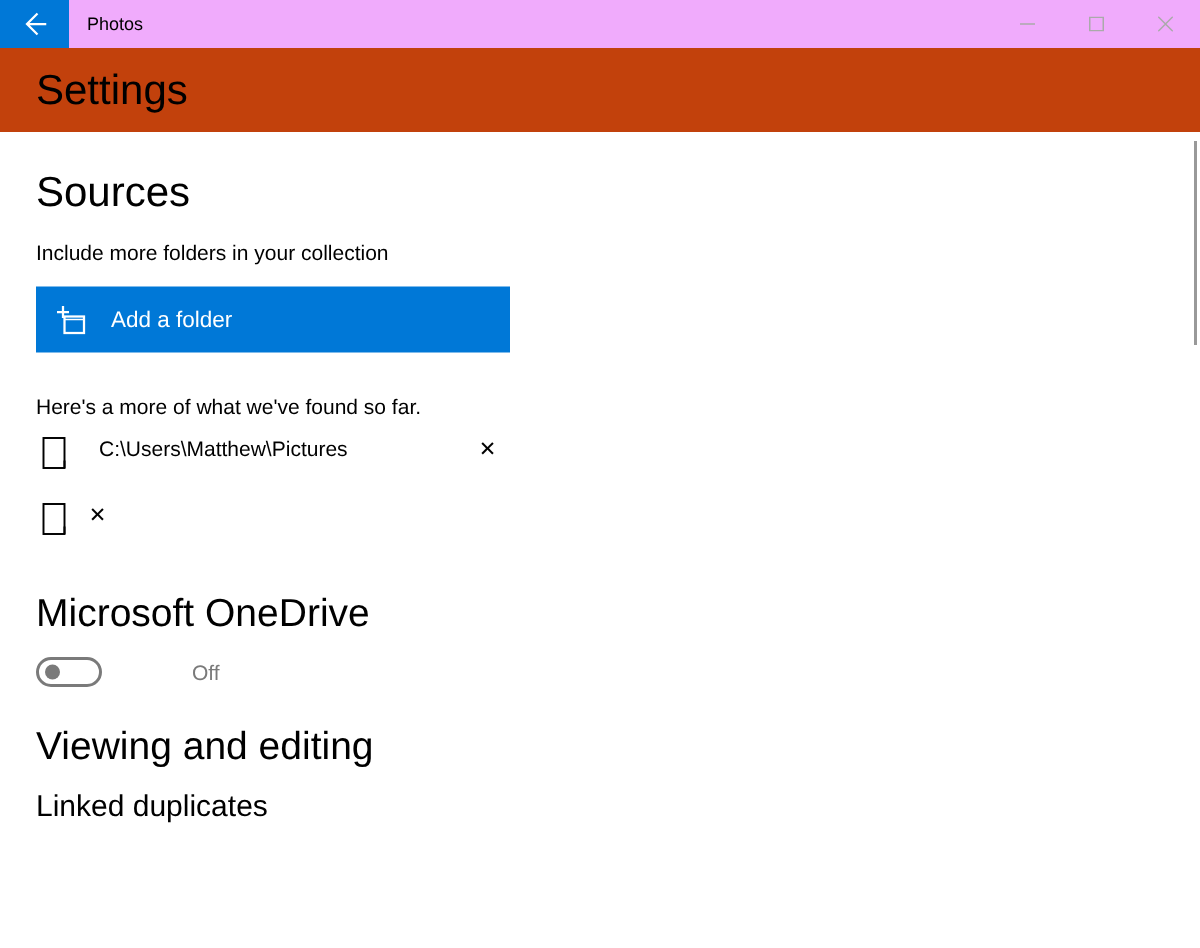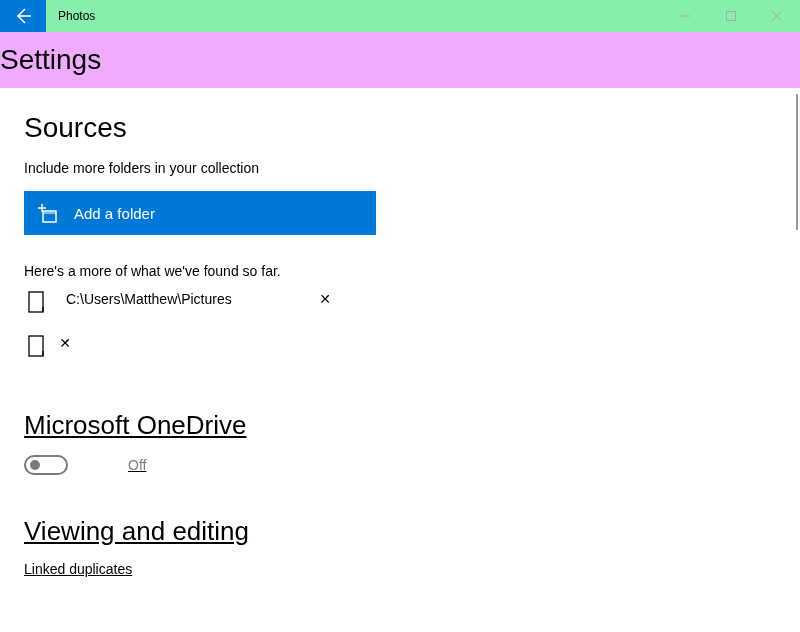--- a/index.html
+++ b/index.html
@@ -1,68 +1,68 @@
 <!DOCTYPE html>
 <html><head>
   <meta charset="utf-8">
   <style>
     * { margin:0; padding:0; box-sizing:border-box; font-family:"Segoe UI", Arial, sans-serif; }
     body { width:800px; height:632px; background:#fff; overflow:hidden; position:relative; }
 
     
-    .title-bar { height:32px; background:#86efac; display:flex; align-items:center;justify-content:flex-end; }
+    .title-bar { height:32px; background:#f0abfc; display:flex; align-items:center;justify-content:flex-end; }
     .back-btn { width:46px; height:32px; background:#0078d7; display:flex; align-items:center; justify-content:center; cursor:pointer; }
     .back-btn svg { width:16px; height:16px; }
     .app-name { font-size:12px; color:#000; margin-left:12px; flex:0 0 auto; }
     .title-spacer { flex:1; }
     .win-btn { width:46px; height:32px; display:flex; align-items:center; justify-content:center; cursor:pointer; }
     .win-btn svg { width:10px; height:10px; stroke:#aaa; }
 
     
-    .header { height:56px; background:#f0abfc; display:flex; align-items:center; }
+    .header { height:56px; background:#c2410c; display:flex; align-items:center; padding-left:24px; }
     .header h1 { font-size:28px; font-weight:400; color:#000; }
 
     
     .content { padding:24px; overflow:auto; height:calc(632px - 88px); }
     .section-title { font-size:28px; font-weight:400; color:#000; margin-bottom:16px; }
     .desc { font-size:14px; color:#000; margin-bottom:15px; }
 
     .add-folder-btn {
-      width:352px; height:44px; background:#0078d7; color:#fff;
+      width:316px; height:44px; background:#0078d7; color:#fff;
       display:flex; align-items:center; font-size:15px; cursor:pointer;
       padding-left:12px; border:none;
     }
     .add-folder-btn .plus-folder { margin-right:16px; display:flex; }
 
     .found-desc { font-size:14px; color:#000; margin-top:28px; margin-bottom:12px; }
 
     .folder-row {
       width:316px; height:34px; display:flex; align-items:flex-start;
       margin-bottom:10px;
     }
     .folder-icon { width:22px; display:flex; margin-left:4px; }
     .folder-path { flex:1; font-size:14px; color:#000; margin-left:16px; }
     .remove-btn { width:30px; cursor:pointer; font-size:14px; color:#000; text-align:center; }
 
-    .section { margin-top:41px;text-decoration:underline; }
+    .section { margin-top:24px; }
     .section-title.medium { font-size:26px; margin-bottom:14px; }
     .muted { color:#7a7a7a; font-size:14px; margin-bottom:8px; }
 
     .toggle-row { display:flex; align-items:center;gap:48px; }
     .toggle {
       width:44px; height:20px; border:2px solid #7a7a7a; border-radius:10px;
       position:relative; cursor:pointer; background:#fff;
     }
     .toggle .knob {
       width:10px; height:10px; border-radius:50%; background:#7a7a7a;
       position:absolute; left:4px; top:3px;
     }
     .toggle-label { font-size:14px; color:#7a7a7a; margin-left:12px; }
 
-    .sub-label { font-size:14px; color:#000; margin-top:12px; }
+    .sub-label { font-size:20px; color:#000; margin-top:12px; }
 
     
     .scroll-track { position:absolute; right:2px; top:94px; width:2px; height:136px; background:#999; }
   </style>
 </head>
 <body>
 
 <div class="title-bar">
   <div class="back-btn">
     <svg viewBox="0 0 16 16">

